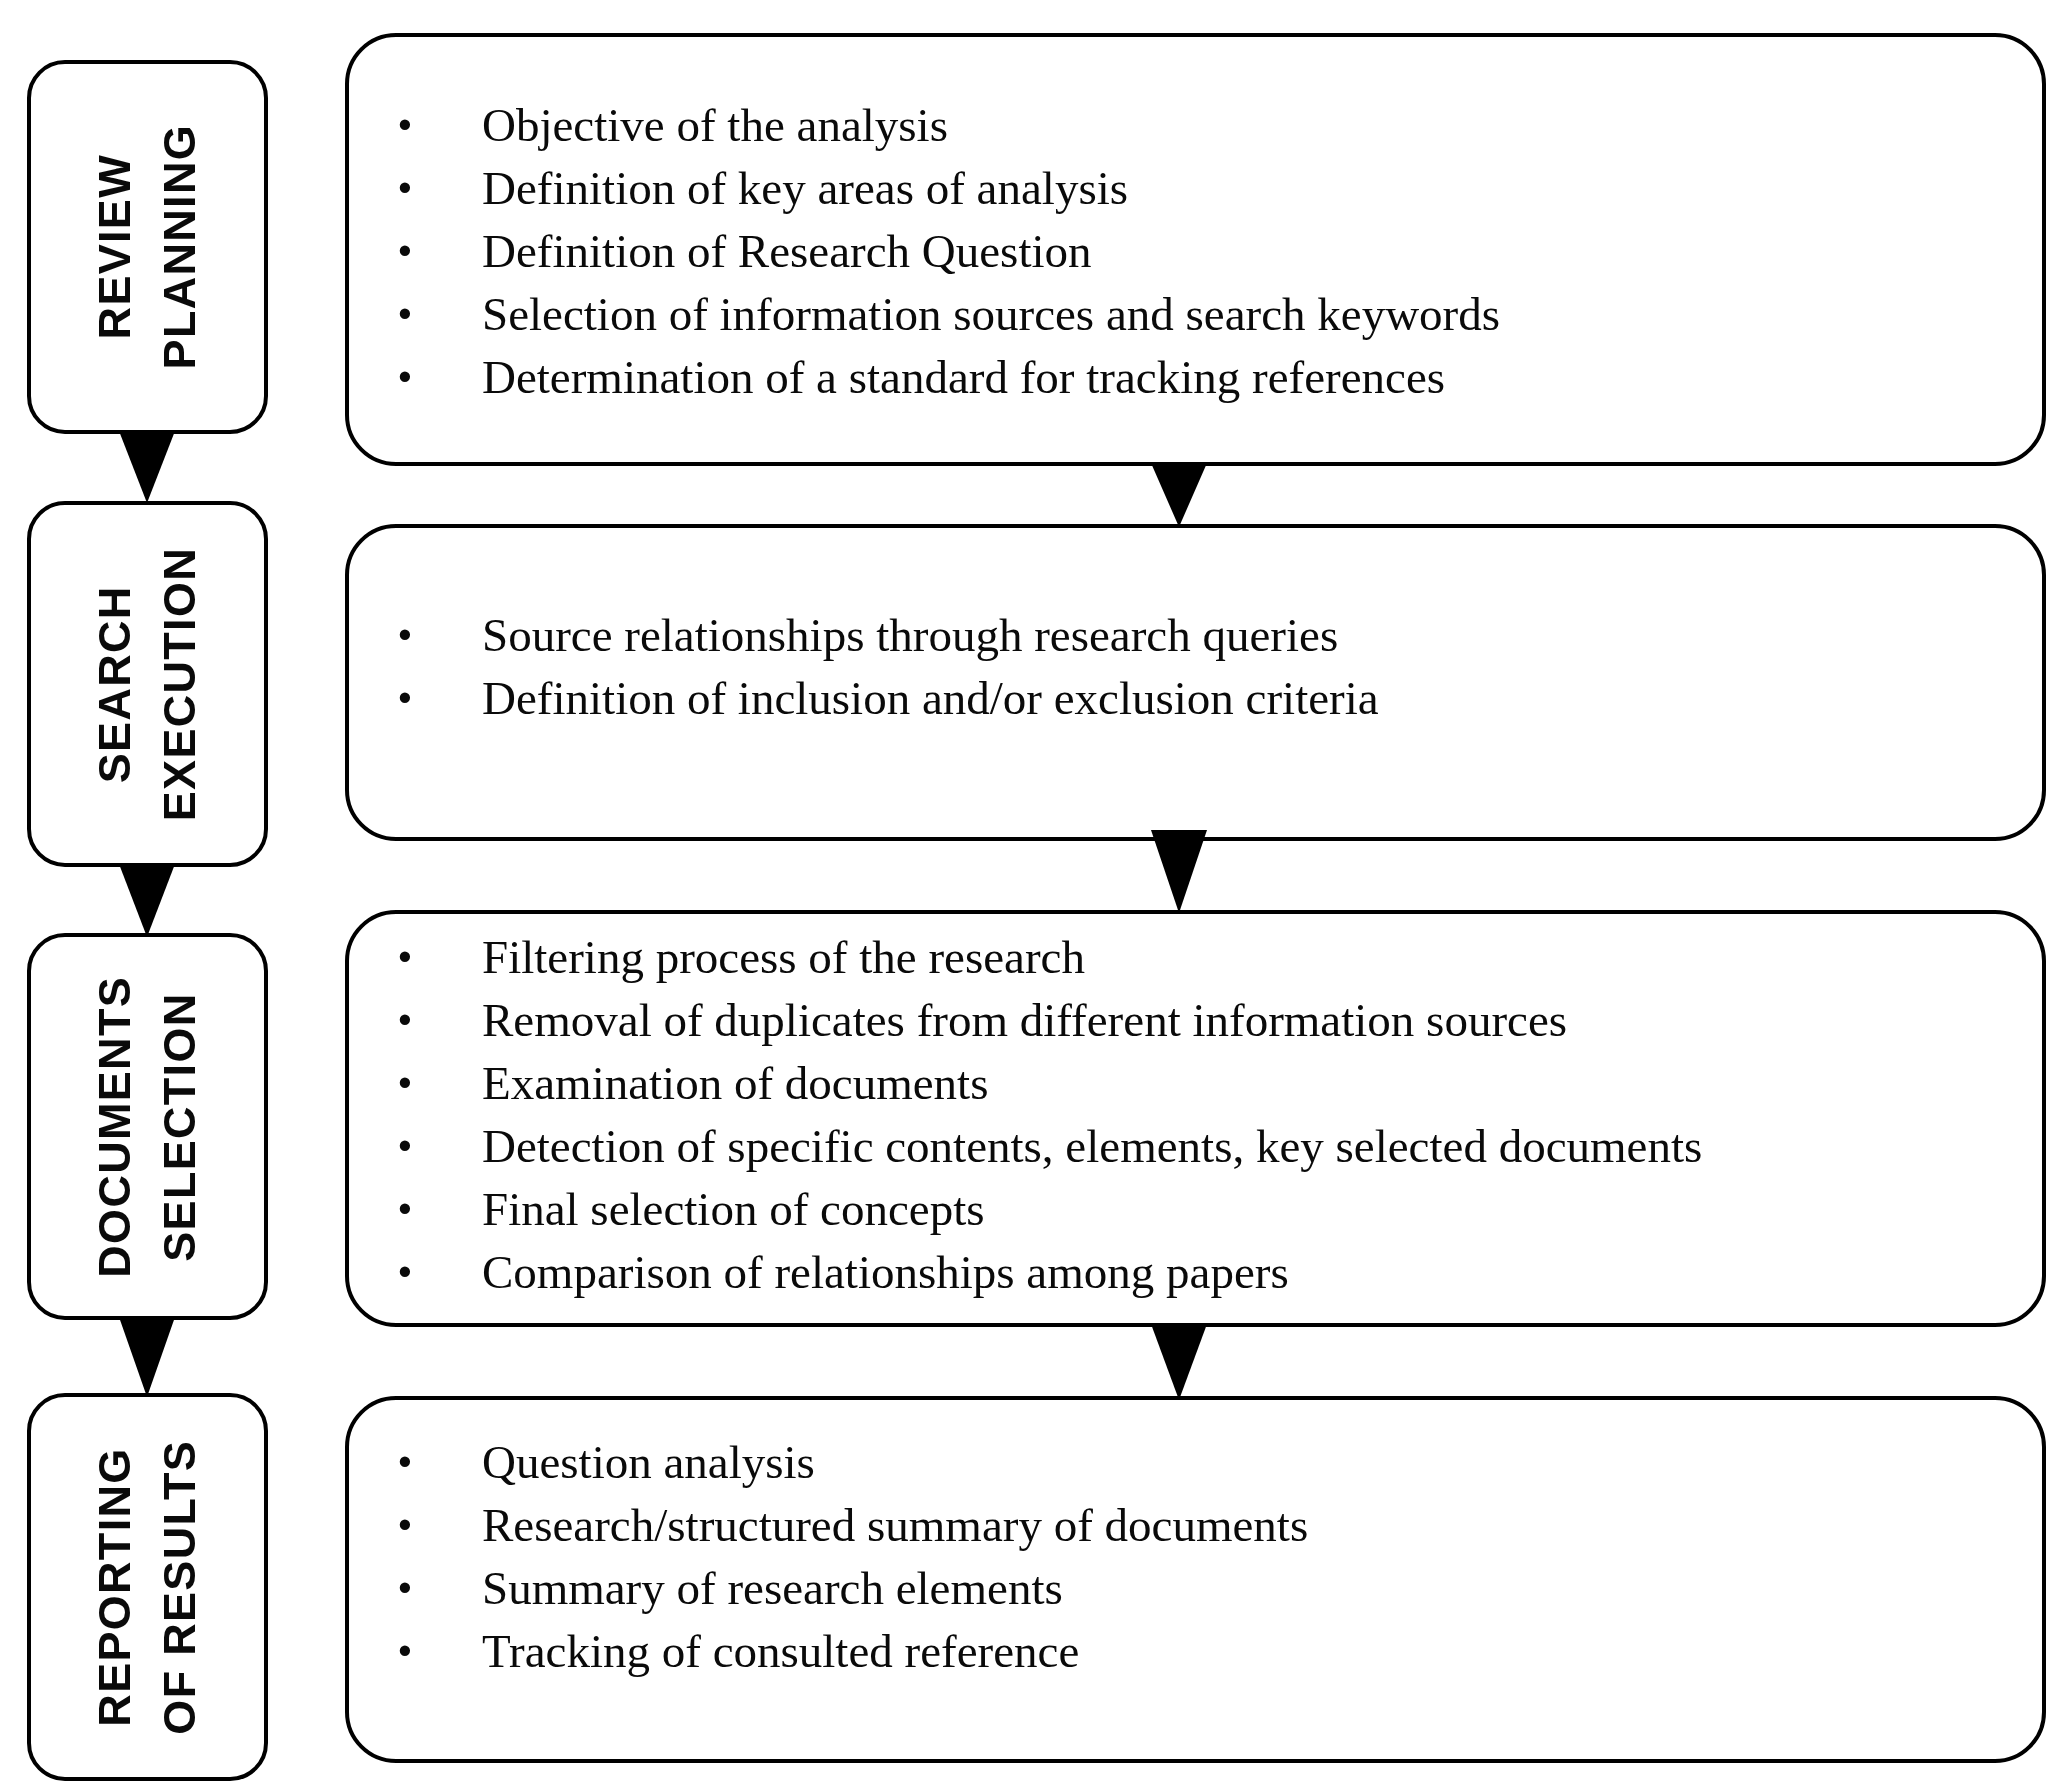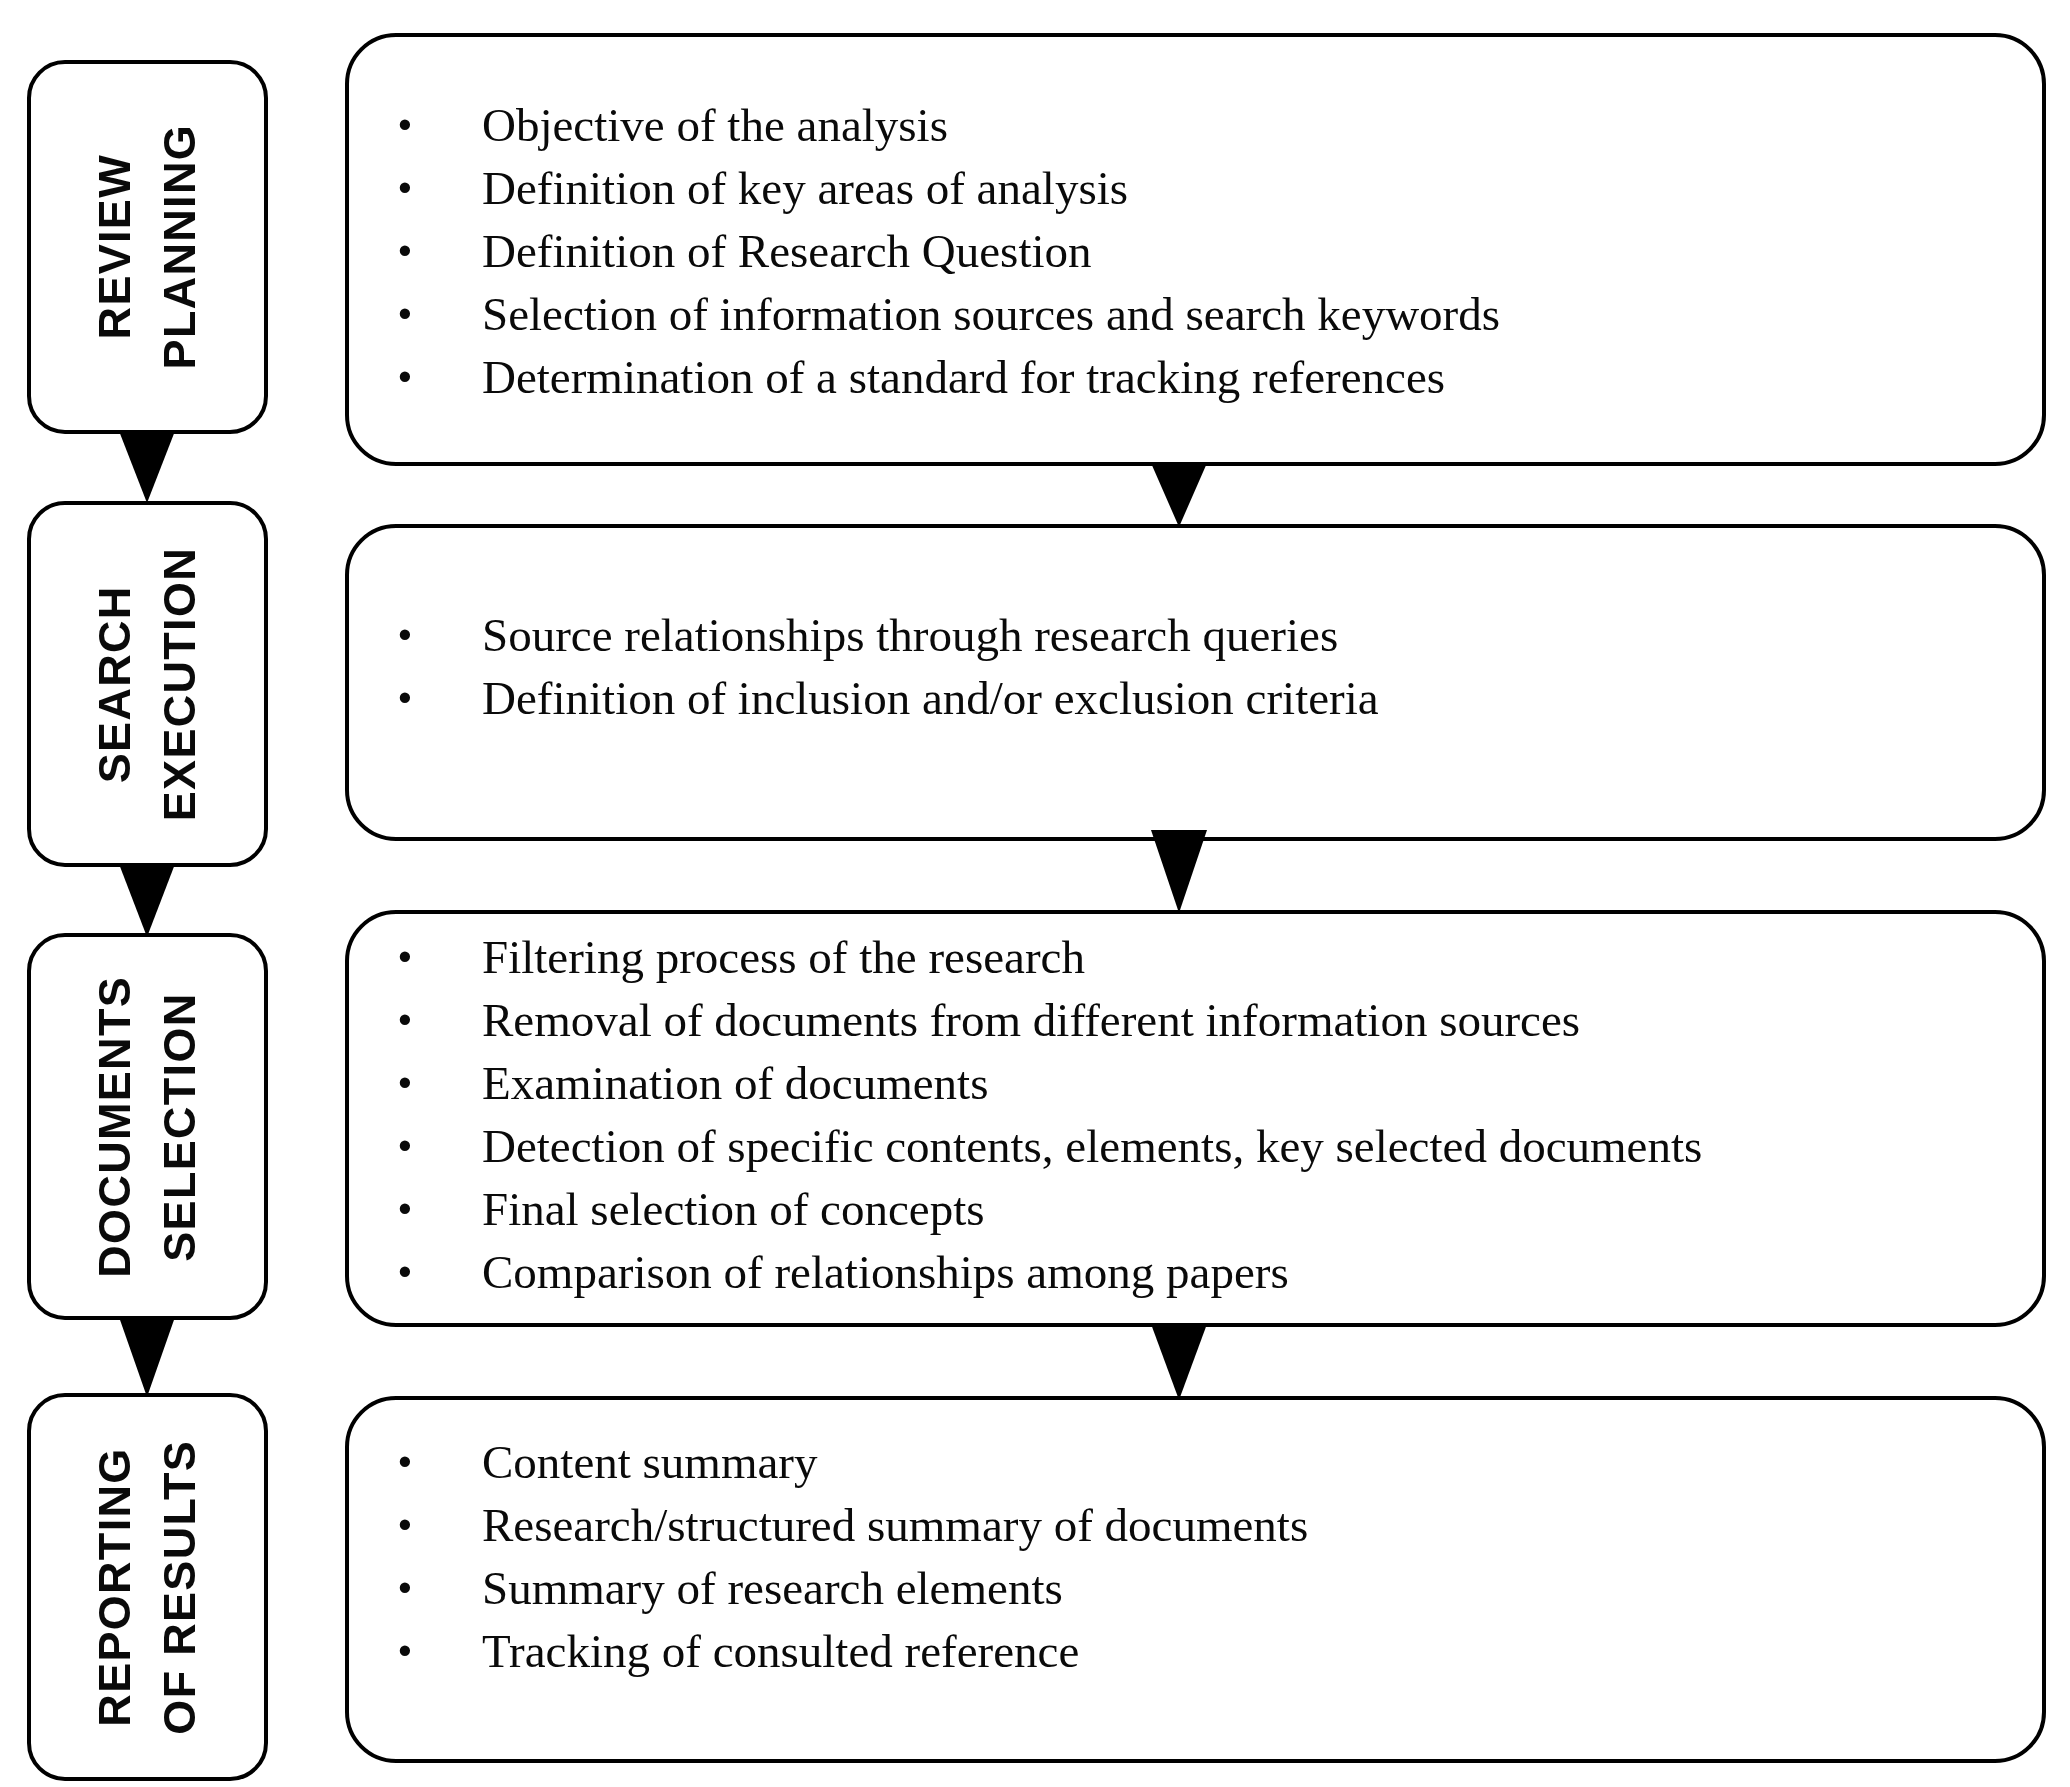--- a/index.html
+++ b/index.html
@@ -169,21 +169,21 @@
     </div>
   </div>
   <div class="content-box" id="content-box-3">
     <ul class="bullet-list">
       <li>
         <span class="bullet-marker">•</span>
         <span class="bullet-text">Filtering process of the research</span>
       </li>
       <li>
         <span class="bullet-marker">•</span>
-        <span class="bullet-text">Removal of documents from different information sources</span>
+        <span class="bullet-text">Removal of duplicates from different information sources</span>
       </li>
       <li>
         <span class="bullet-marker">•</span>
         <span class="bullet-text">Examination of documents</span>
       </li>
       <li>
         <span class="bullet-marker">•</span>
         <span class="bullet-text">Detection of specific contents, elements, key selected documents</span>
       </li>
       <li>
@@ -200,21 +200,21 @@
   <div class="label-box" id="label-box-4">
     <div class="label-text">
       <span class="label-line">REPORTING</span>
       <span class="label-line">OF RESULTS</span>
     </div>
   </div>
   <div class="content-box" id="content-box-4">
     <ul class="bullet-list">
       <li>
         <span class="bullet-marker">•</span>
-        <span class="bullet-text">Content summary</span>
+        <span class="bullet-text">Question analysis</span>
       </li>
       <li>
         <span class="bullet-marker">•</span>
         <span class="bullet-text">Research/structured  summary of documents</span>
       </li>
       <li>
         <span class="bullet-marker">•</span>
         <span class="bullet-text">Summary of research elements</span>
       </li>
       <li>

